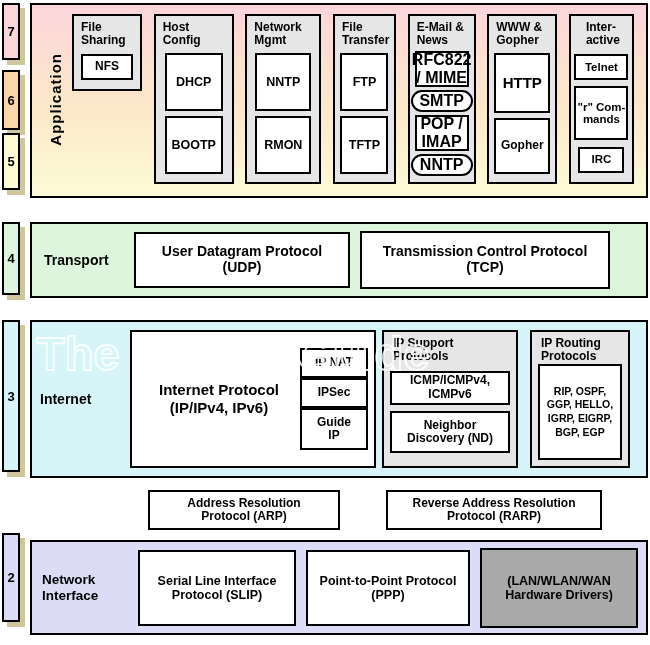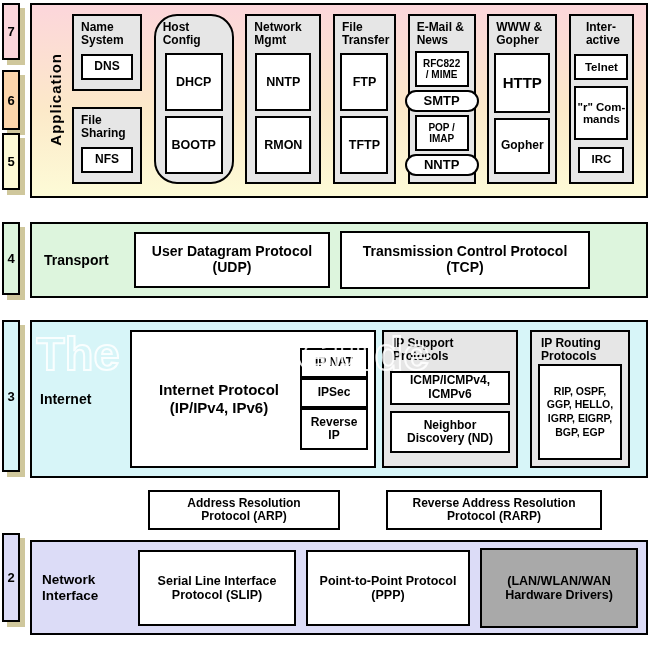--- a/index.html
+++ b/index.html
@@ -34,39 +34,39 @@
   .gbox{background:var(--gray);border:2px solid var(--border);}
   .gcol{display:flex;flex-direction:column;padding:3px 4px;}
   .heading{font-size:12px;line-height:1.12;white-space:pre-line;padding:2px 0 0 3px;}
   .boxzone{flex:1;display:flex;flex-direction:column;align-items:center;
     justify-content:space-evenly;}
   .wbox{background:#fff;border:2px solid var(--border);display:flex;align-items:center;
     justify-content:center;text-align:center;white-space:pre-line;line-height:1.12;
     font-size:12px;}
   .c1{width:70px;display:flex;flex-direction:column;justify-content:space-between;}
   .gsub{height:77px;display:flex;flex-direction:column;padding:3px 4px;}
-  .c2{width:80px;border-radius:23px;} .c3{width:76px;} .c4{width:63px;}
+  .c2{width:80px;} .c3{width:76px;} .c4{width:63px;}
   .c5{width:68px;} .c6{width:70px;} .c7{width:65px;align-items:center;}
   .b-dns{width:52px;height:26px;} .b-nfs{width:52px;height:26px;}
   .b-bootp,.b-dhcp{width:58px;height:58px;font-size:12.5px;}
   .b-snmp,.b-rmon{width:56px;height:58px;font-size:12.5px;}
   .b-ftp,.b-tftp{width:48px;height:58px;font-size:12.5px;}
-  .b-rfc,.b-pop{width:54px;height:36px;font-size:10px;}
-  .b-smtp,.b-nntp{width:74px;height:22px;font-size:13px;border-radius:11px;}
+  .b-rfc,.b-pop{width:54px;height:36px;font-size:16px;}
+  .b-smtp,.b-nntp{width:62px;height:22px;font-size:16px;border-radius:11px;}
   .b-http{width:56px;height:60px;font-size:15px;}
   .b-gopher{width:56px;height:56px;}
   .b-telnet{width:54px;height:26px;font-size:11.5px;}
   .b-rcmd{width:54px;height:54px;font-size:11.5px;}
   .b-irc{width:46px;height:26px;font-size:11.5px;}
 
   
   #transport-band{top:222px;height:76px;background:var(--green);display:flex;
     align-items:center;padding:0 8px;gap:10px;}
   .t-label{flex:0 0 84px;font-size:14px;padding-left:4px;}
-  .b-udp{width:196px;height:56px;font-size:14px;}
+  .b-udp{width:216px;height:56px;font-size:14px;}
   .b-tcp{width:250px;height:58px;font-size:14px;}
 
   
   #internet-band{top:320px;height:158px;background:var(--cyan);}
   .i-label{position:absolute;left:8px;top:50%;transform:translateY(-50%);font-size:14px;}
   .ip-box{position:absolute;left:98px;top:8px;width:246px;height:138px;display:flex;
     padding:6px;}
   .ip-text{flex:1;display:flex;align-items:center;justify-content:center;
     text-align:center;font-size:15px;white-space:pre-line;line-height:1.2;}
   .ip-side{flex:0 0 68px;display:flex;flex-direction:column;
@@ -108,27 +108,20 @@
 <div class="numbox" id="n3">3</div>
 <div class="numbox" id="n2">2</div>
 
 <div class="band" id="app-band">
   <div class="app-label">
     <span>Application</span>
   </div>
   <div class="app-cols">
     <div class="c1">
       <div class="gbox gsub">
-        <div class="heading">Name
-System</div>
-        <div class="boxzone">
-          <div class="wbox b-dns">DNS</div>
-        </div>
-      </div>
-      <div class="gbox gsub">
         <div class="heading">File
 Sharing</div>
         <div class="boxzone">
           <div class="wbox b-nfs">NFS</div>
         </div>
       </div>
     </div>
     <div class="gbox gcol c2">
       <div class="heading">Host
 Config</div>
@@ -195,21 +188,21 @@
 </div>
 
 <div class="band" id="internet-band">
   <div class="i-label">Internet</div>
   <div class="wbox ip-box">
     <div class="ip-text">Internet Protocol
 (IP/IPv4, IPv6)</div>
     <div class="ip-side">
       <div class="wbox b-ipnat">IP NAT</div>
       <div class="wbox b-ipsec">IPSec</div>
-      <div class="wbox b-mobile">Reverse
+      <div class="wbox b-mobile">Guide
 IP</div>
     </div>
   </div>
   <div class="gbox support-box">
     <div class="heading">IP Support
 Protocols</div>
     <div class="boxzone">
       <div class="wbox b-icmp">ICMP/ICMPv4,
 ICMPv6</div>
       <div class="wbox b-nd">Neighbor

